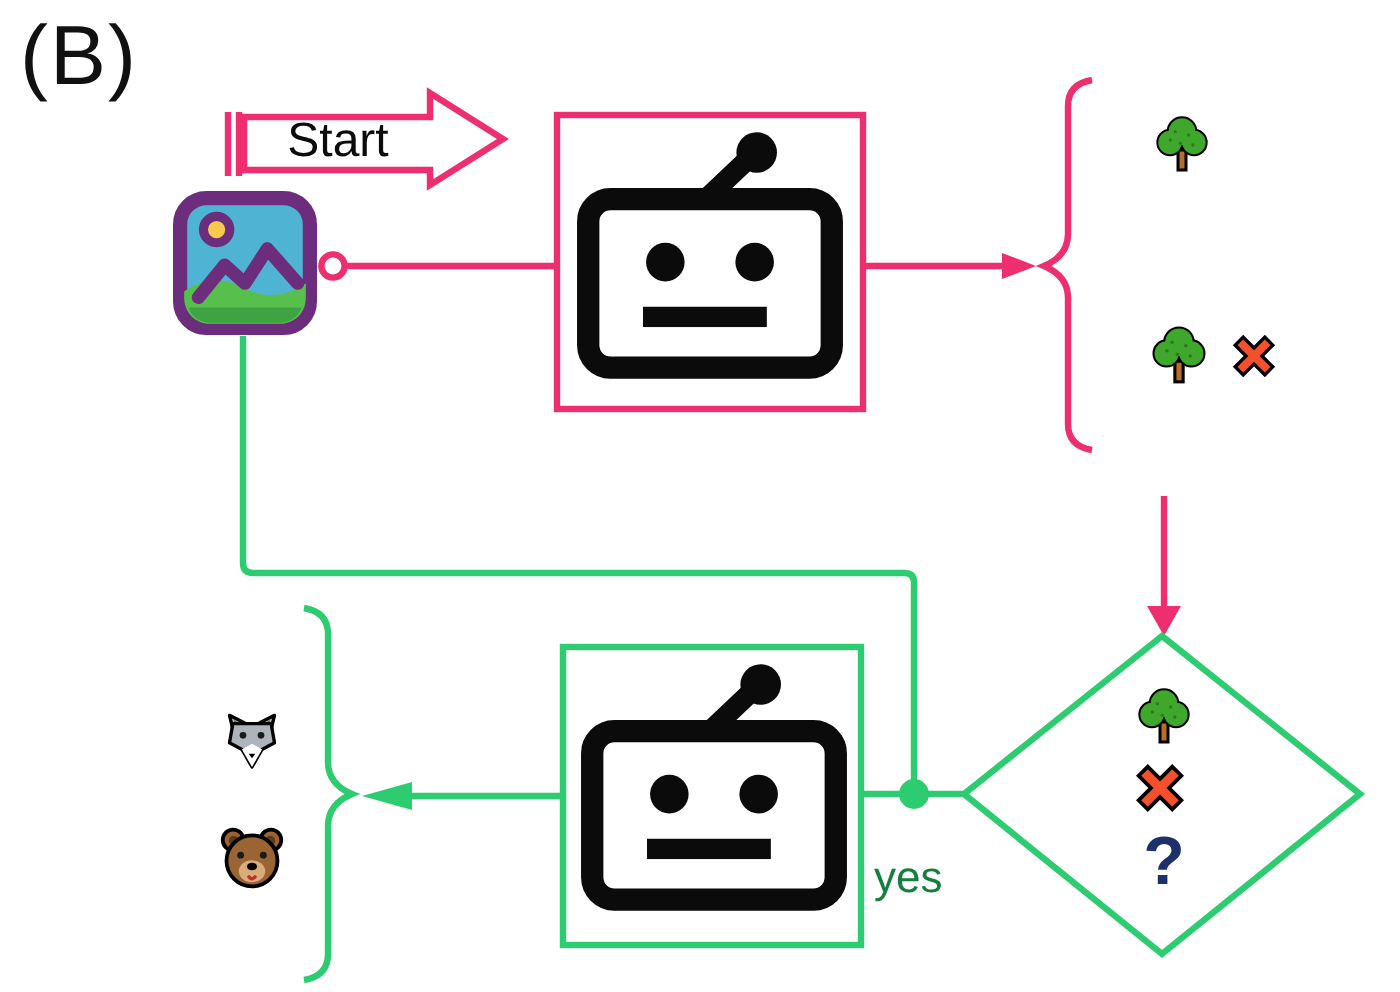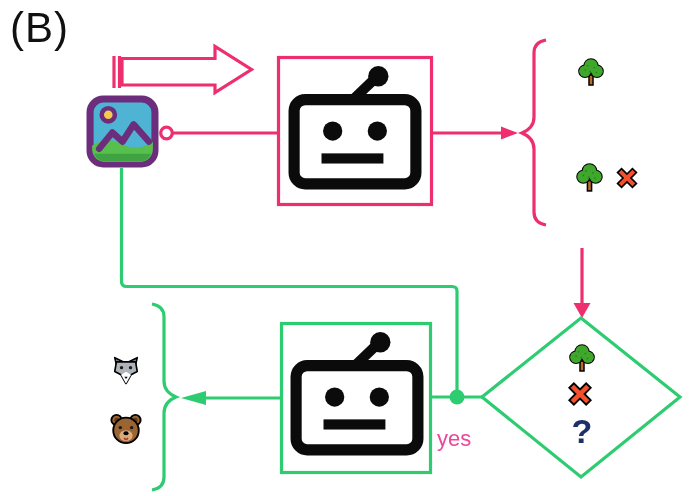--- a/index.html
+++ b/index.html
@@ -12,21 +12,21 @@
   
   .gpink{stroke:var(--flow-pink,#ED2E6F);}
   .ggreen{stroke:var(--flow-green,#2ECC71);}
   .ln{fill:none;stroke-width:3.2px;}
   .fill-white{fill:#ffffff;}
   .fill-pink{fill:var(--flow-pink,#ED2E6F);stroke:none;}
   .fill-green{fill:var(--flow-green,#2ECC71);stroke:none;}
   
   .panel-label{left:10px;top:4px;font-size:42px;color:var(--ink-black,#111);letter-spacing:1px;}
   .start-label{left:126px;top:57px;width:86px;text-align:center;font-size:24px;color:#0b0b0b;}
-  .yes-label{left:437px;top:426px;font-size:22px;color:#ec4899;}
+  .yes-label{left:437px;top:426px;font-size:22px;color:#15803d;}
   .q-label{left:566px;top:412px;width:32px;text-align:center;font-size:34px;font-weight:700;
            color:var(--question-blue,#1D3069);}
 </style>
 </head>
 <body>
 
 <div id="stage">
 
   <svg class="abs" style="left:0;top:0" width="700" height="496" viewBox="0 0 700 496">
 
@@ -50,20 +50,21 @@
       <line class="ln" x1="482" y1="397" x2="431" y2="397"></line>
       <circle class="fill-green" cx="457" cy="397" r="7.5"></circle>
       <rect class="ln" x="281.5" y="323.5" width="149" height="149"></rect>
       <line class="ln" x1="281.5" y1="398" x2="206" y2="398"></line>
       <polygon class="fill-green" points="206,391 206,405 181,398"></polygon>
       <path class="ln" d="M152 304 Q164 306 164 317 L164 381 Q164 392 176 397 Q164 402 164 413 L164 477 Q164 488 152 490"></path>
     </g>
   </svg>
 
   <div class="abs panel-label">(B)</div>
+  <div class="abs start-label">Start</div>
   <div class="abs yes-label">yes</div>
   <div class="abs q-label">?</div>
 
   <svg class="abs" style="left:86px;top:95px" width="73" height="73" viewBox="0 0 72 72">
     <rect x="4" y="4" width="64" height="64" rx="13" fill="#4FB4D4" stroke="var(--frame-purple,#6C2E7C)" stroke-width="7"></rect>
     <path d="M6 50 C17 42 28 44 37 49 C47 54 58 52 66 46 L66 53 C66 61 60 66 53 66 L19 66 C11 66 6 60 6 53 Z" fill="#57C04D"></path>
     <path d="M8 58 C10 63 14 65.5 19 65.5 L53 65.5 C58 65.5 62 63 64 58 Z" fill="#3FA343"></path>
     <polyline points="13,53 26,37 36,46 47,29 62,46" fill="none" stroke="var(--frame-purple,#6C2E7C)" stroke-width="6.5" stroke-linecap="round" stroke-linejoin="round"></polyline>
     <circle cx="22" cy="19.5" r="6.5" fill="#F6C94F" stroke="var(--frame-purple,#6C2E7C)" stroke-width="4.5"></circle>
   </svg>

